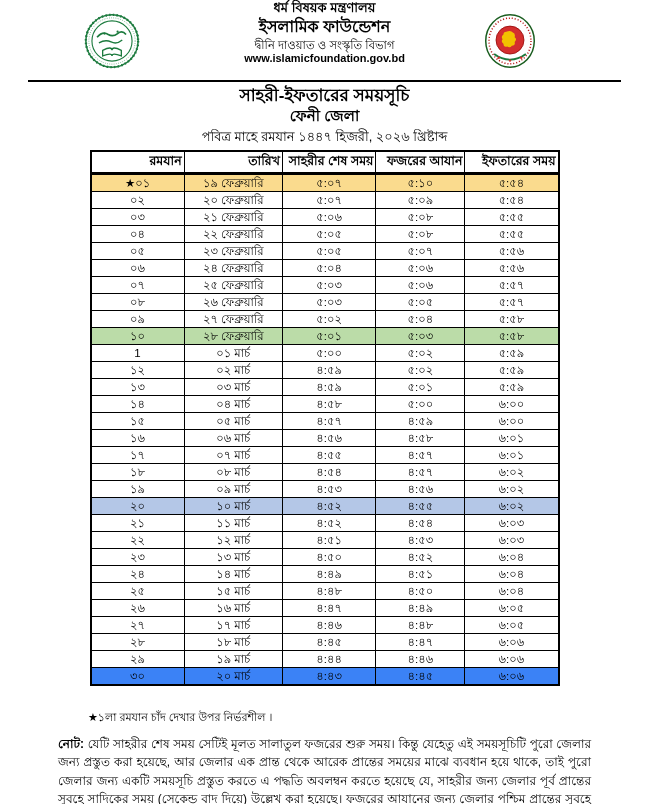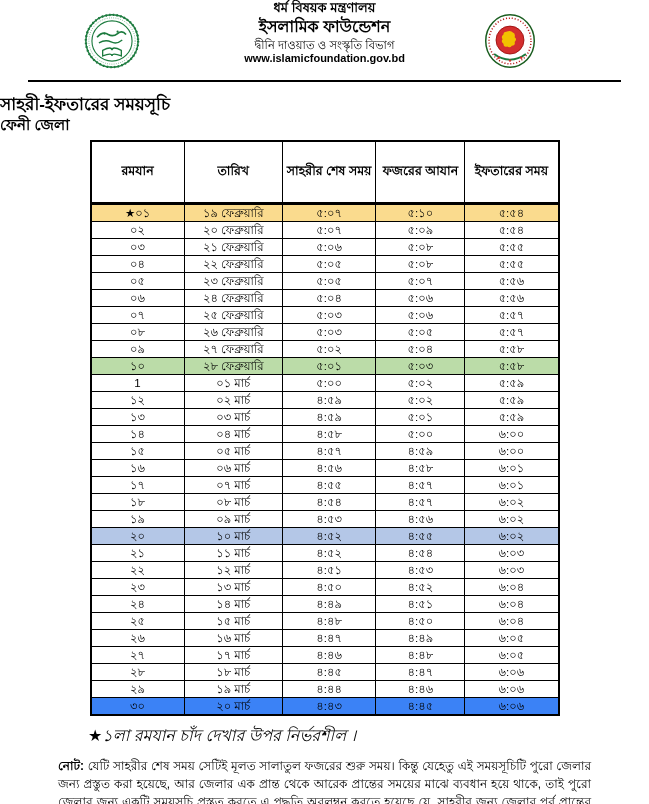--- a/index.html
+++ b/index.html
@@ -15,42 +15,42 @@
   .h-ministry { font-size: 13px; font-weight: bold; }
   .h-org { font-size: 16px; font-weight: bold; margin-top: 1px; }
   .h-dept { font-size: 11.5px; margin-top: 2px; }
   .h-addr { font-size: 11.5px; }
   .h-web { font-size: 11px; font-weight: bold; }
   .logo { position: absolute; top: 12px; width: 56px; height: 58px; }
   .logo-left { left: 84px; }
   .logo-right { left: 482px; }
   .rule { border-top: 2px solid #000; margin: 2px 28px 0 28px; }
   
-  .titleblock { margin-top: 12px; line-height: 1.25; }
+  .titleblock { text-align: center; margin-top: 3px; line-height: 1.25; }
   .t-main { font-size: 17px; font-weight: bold; }
   .t-district { font-size: 15px; font-weight: bold; margin-top: 1px; }
   .t-sub { font-size: 13px; margin-top: 3px; }
   
   table.schedule {
     width: 470px; margin: 5px auto 0 auto;
     border-collapse: collapse; border: 2px solid #000; table-layout: fixed;
   }
   table.schedule th {
-    font-size: 12.5px; font-weight: bold; text-align: center;
-    border: 1px solid #000; border-bottom: 3px solid #000; padding: 20px 2px;
+    font-size: 12.5px; font-weight: bold; text-align: right;
+    border: 1px solid #000; border-bottom: 3px solid #000; padding: 0 2px;
     background: #fff;
   }
   table.schedule td {
     font-size: 11.5px; text-align: center; border: 1px solid #000;
     padding: 1px 2px; line-height: 14px; height: 16px;
   }
   col.c1 { width: 20%; } col.c2 { width: 21%; } col.c3 { width: 20%; }
   col.c4 { width: 19%; } col.c5 { width: 20%; }
   
-  .star-note { font-size: 16px; margin: 7px 0 0 88px; font-style: italic; }
+  .star-note { font-size: 11px; margin: 23px 0 0 88px; }
   .note { font-size: 12px; line-height: 18.2px; text-align: justify; margin: 7px 58px 0 58px; }
   .note b { font-weight: bold; }
 </style>
 </head>
 <body>
 
 <div class="page">
 
   <div class="header">
     <svg class="logo logo-left" viewBox="0 0 60 60">
@@ -82,20 +82,21 @@
       <circle cx="30" cy="51" r="1.3" fill="#d32f2f"></circle>
       <circle cx="42" cy="48" r="1.3" fill="#d32f2f"></circle>
     </svg>
   </div>
 
   <div class="rule"></div>
 
   <div class="titleblock">
     <div class="t-main">সাহরী-ইফতারের সময়সূচি</div>
     <div class="t-district">ফেনী জেলা</div>
+    <div class="t-sub">পবিত্র মাহে রমযান ১৪৪৭ হিজরী, ২০২৬ খ্রিষ্টাব্দ</div>
   </div>
 
   <table class="schedule">
     <colgroup>
       <col class="c1">
         <col class="c2">
         <col class="c3">
         <col class="c4">
         <col class="c5">
     </colgroup>

